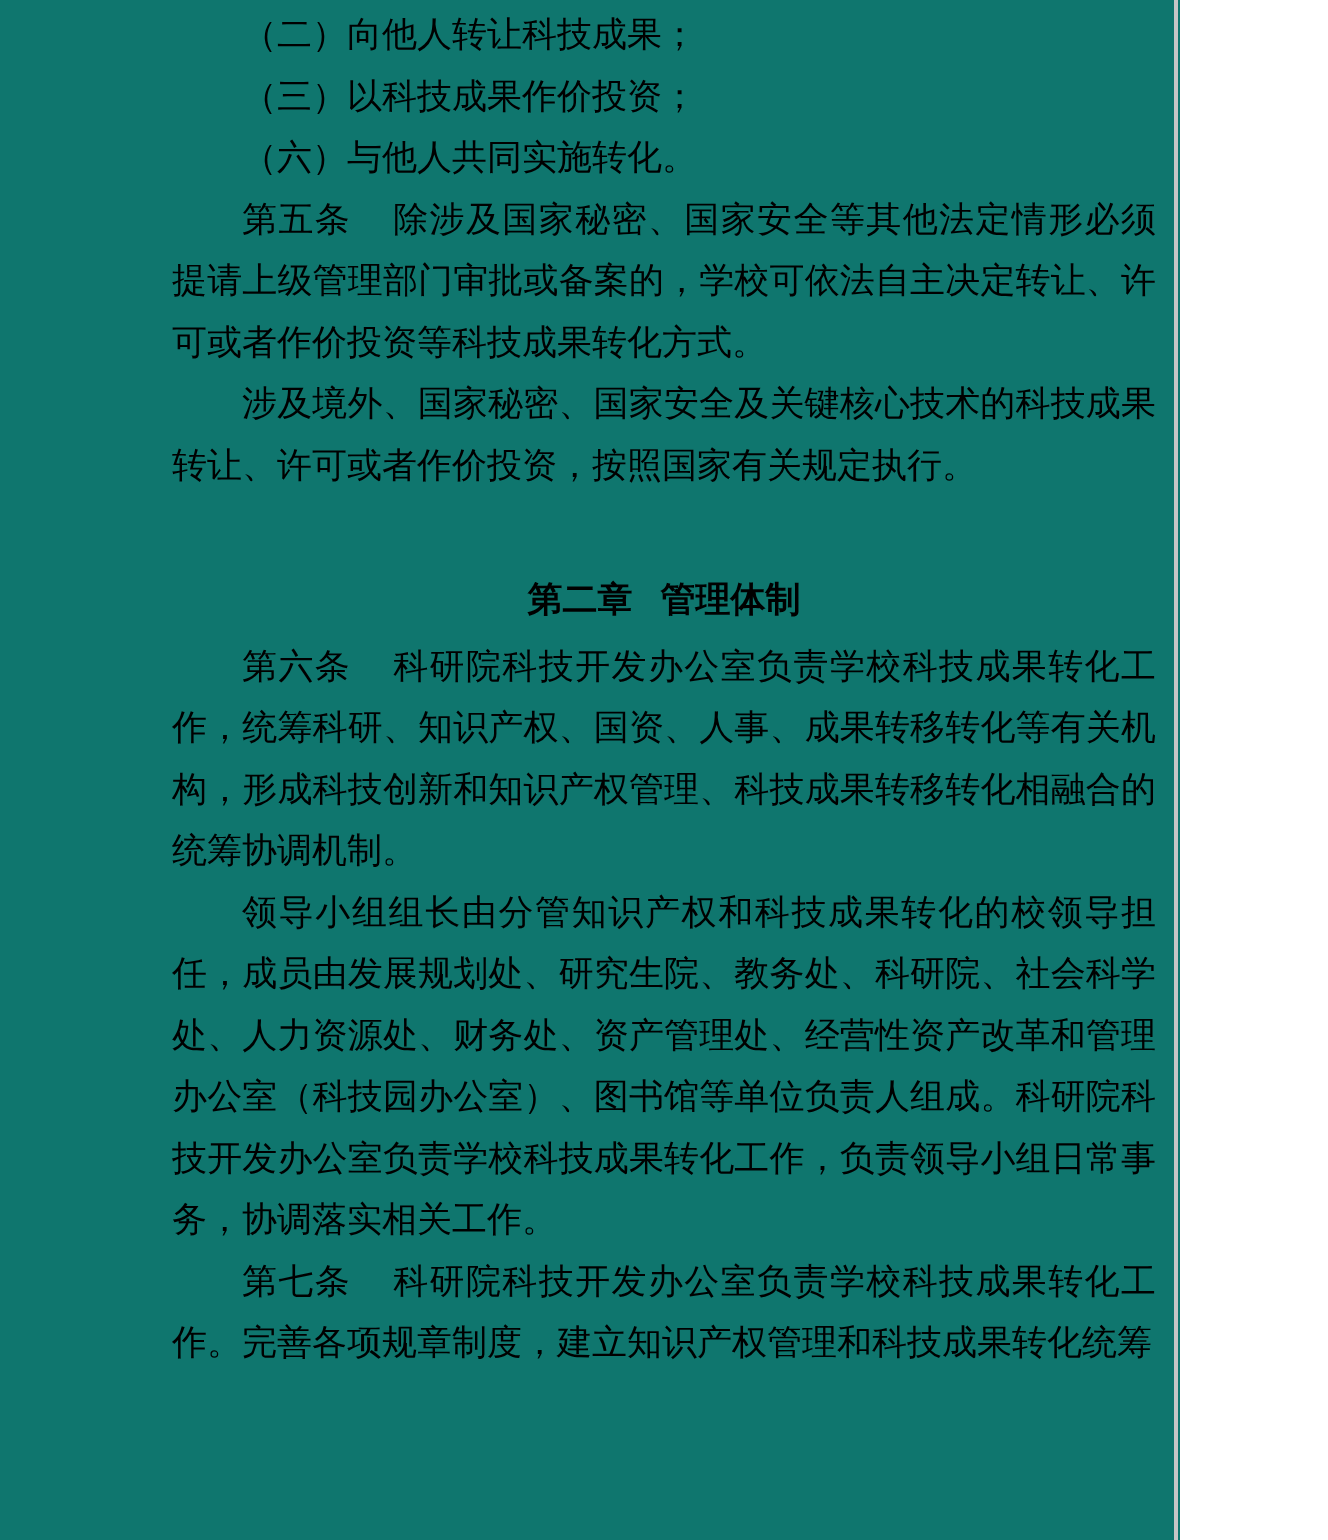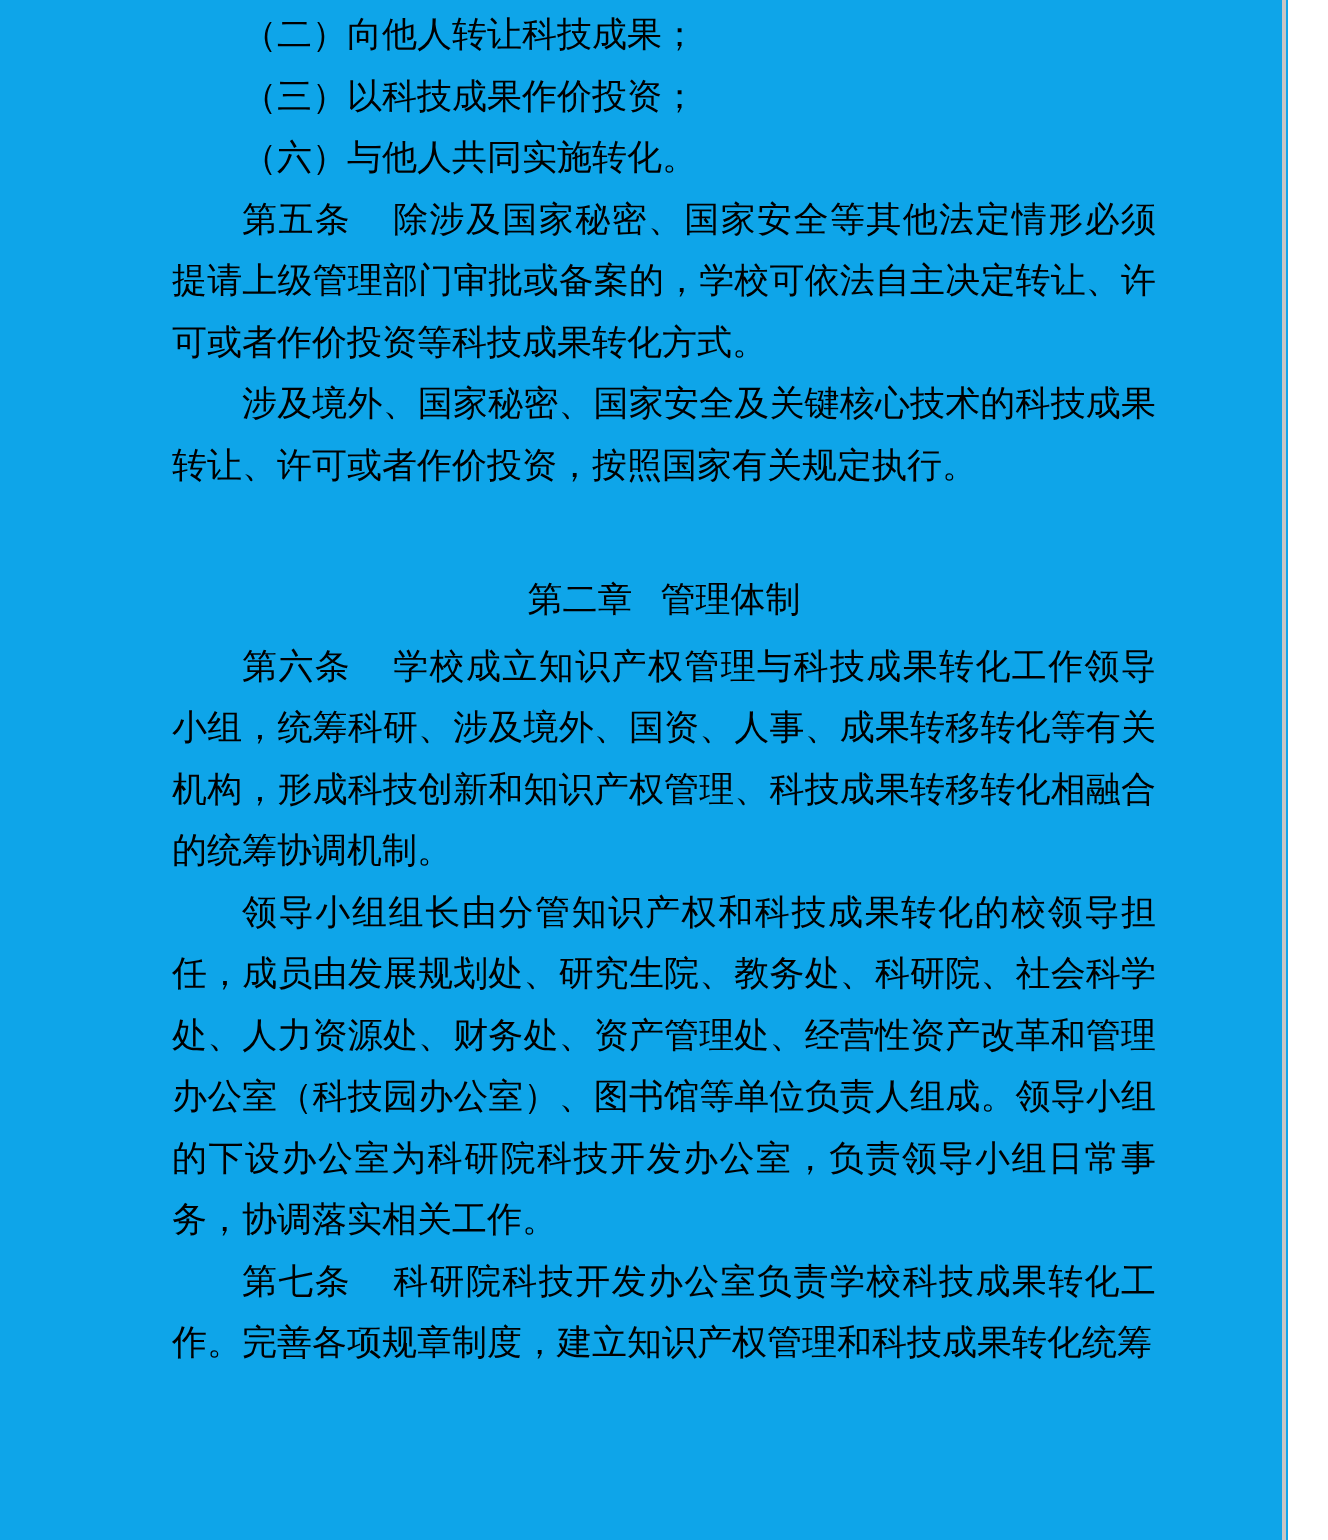--- a/index.html
+++ b/index.html
@@ -7,23 +7,23 @@
     width: 1328px;
     height: 1540px;
     background: #ffffff;
     overflow: hidden;
     position: relative;
     font-family: "Liberation Serif", "DejaVu Serif", serif;
   }
   .page {
     position: absolute;
     left: 0; top: 0;
-    width: 1288px;
+    width: 1180px;
     height: 1540px;
-    background: #0ea5e9;
+    background: #0f766e;
   }
   .text-area {
     position: absolute;
     left: 172px;
     top: 4px;
     width: 984px;
     color: #000000;
     font-size: 35px;
     line-height: 61.5px;
     text-align: justify;
@@ -33,21 +33,21 @@
     text-indent: 70px;
   }
   .article-label {
     font-weight: normal;
     margin-right: 42px;
   }
   .chapter-heading {
     margin: 72px 0 6px 0;
     text-indent: 0;
     text-align: center;
-    font-weight: normal;
+    font-weight: bold;
     font-family: "Liberation Sans", "DejaVu Sans", sans-serif;
   }
   .chapter-number {
     margin-right: 28px;
   }
   .edge-line {
     position: absolute;
     right: 2px;
     top: 0;
     width: 4px;
@@ -64,22 +64,22 @@
     <p class="para">（二）向他人转让科技成果；</p>
     <p class="para">（三）以科技成果作价投资；</p>
     <p class="para">（六）与他人共同实施转化。</p>
 
     <p class="para"><span class="article-label">第五条</span><span>除涉及国家秘密、国家安全等其他法定情形必须提请上级管理部门审批或备案的，学校可依法自主决定转让、许可或者作价投资等科技成果转化方式。</span></p>
 
     <p class="para">涉及境外、国家秘密、国家安全及关键核心技术的科技成果转让、许可或者作价投资，按照国家有关规定执行。</p>
 
     <p class="para chapter-heading"><span class="chapter-number">第二章</span><span>管理体制</span></p>
 
-    <p class="para"><span class="article-label">第六条</span><span>学校成立知识产权管理与科技成果转化工作领导小组，统筹科研、涉及境外、国资、人事、成果转移转化等有关机构，形成科技创新和知识产权管理、科技成果转移转化相融合的统筹协调机制。</span></p>
+    <p class="para"><span class="article-label">第六条</span><span>科研院科技开发办公室负责学校科技成果转化工作，统筹科研、知识产权、国资、人事、成果转移转化等有关机构，形成科技创新和知识产权管理、科技成果转移转化相融合的统筹协调机制。</span></p>
 
-    <p class="para">领导小组组长由分管知识产权和科技成果转化的校领导担任，成员由发展规划处、研究生院、教务处、科研院、社会科学处、人力资源处、财务处、资产管理处、经营性资产改革和管理办公室（科技园办公室）、图书馆等单位负责人组成。领导小组的下设办公室为科研院科技开发办公室，负责领导小组日常事务，协调落实相关工作。</p>
+    <p class="para">领导小组组长由分管知识产权和科技成果转化的校领导担任，成员由发展规划处、研究生院、教务处、科研院、社会科学处、人力资源处、财务处、资产管理处、经营性资产改革和管理办公室（科技园办公室）、图书馆等单位负责人组成。科研院科技开发办公室负责学校科技成果转化工作，负责领导小组日常事务，协调落实相关工作。</p>
 
     <p class="para"><span class="article-label">第七条</span><span>科研院科技开发办公室负责学校科技成果转化工作。完善各项规章制度，建立知识产权管理和科技成果转化统筹</span></p>
 
   </div>
 
   <div class="edge-line"></div>
 </div>
 
 </body></html>

